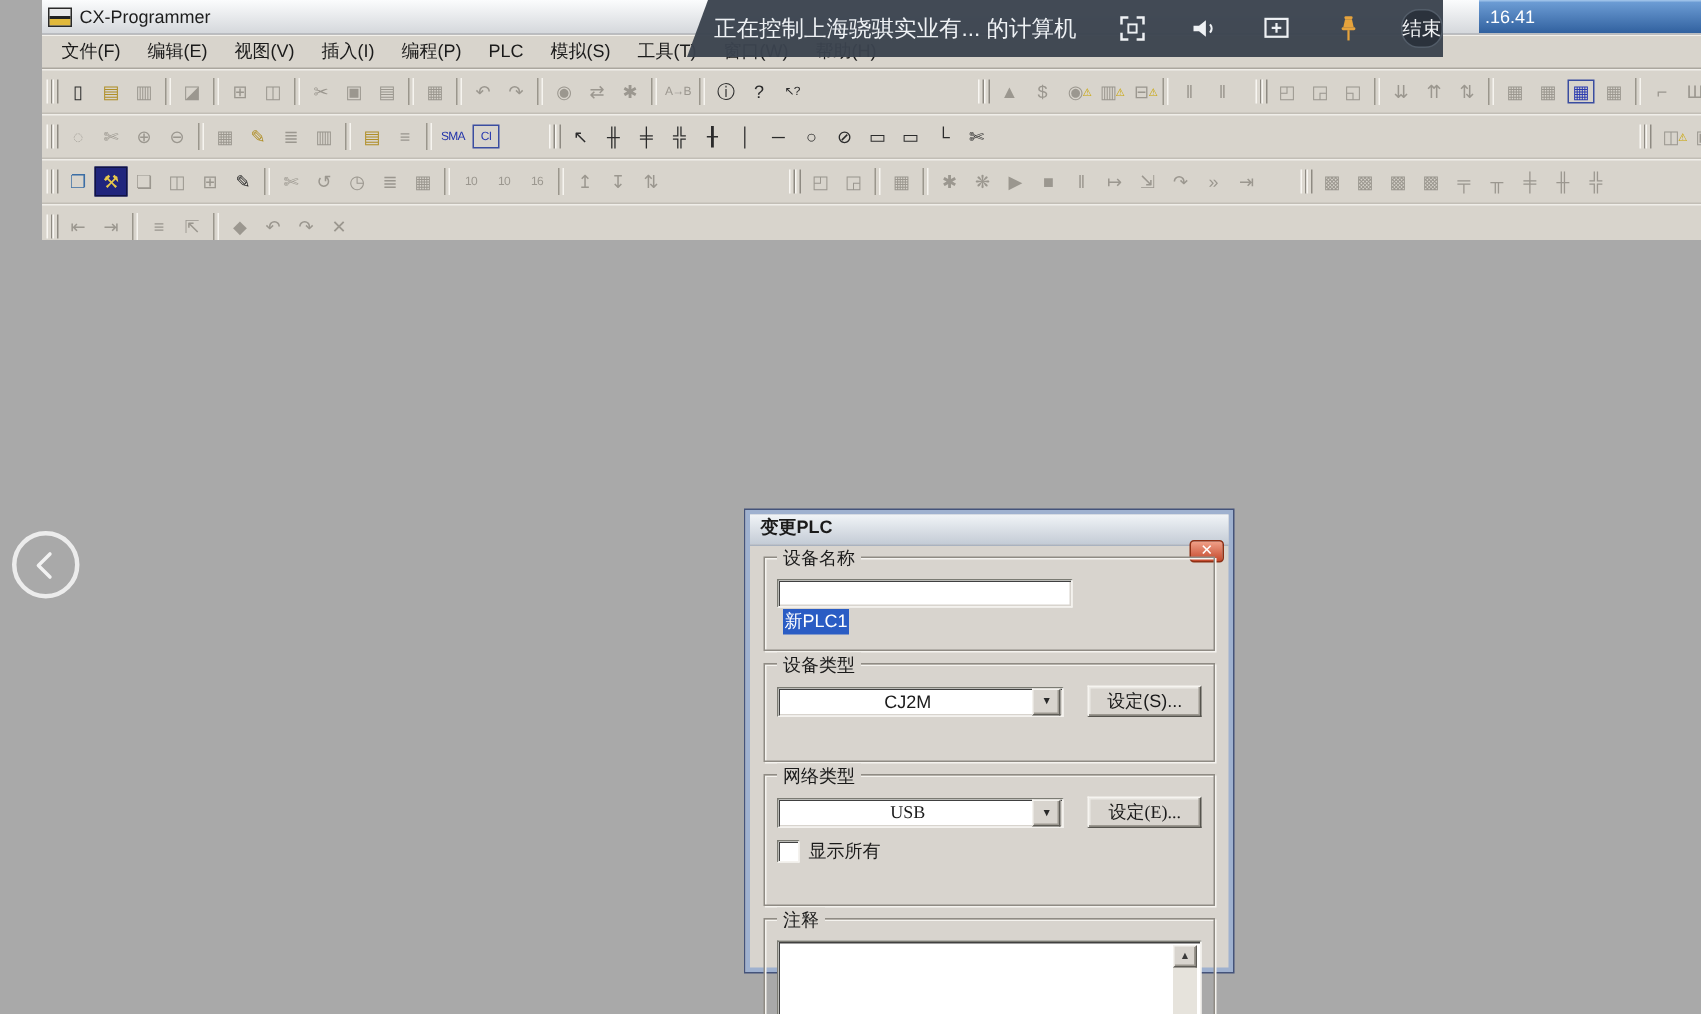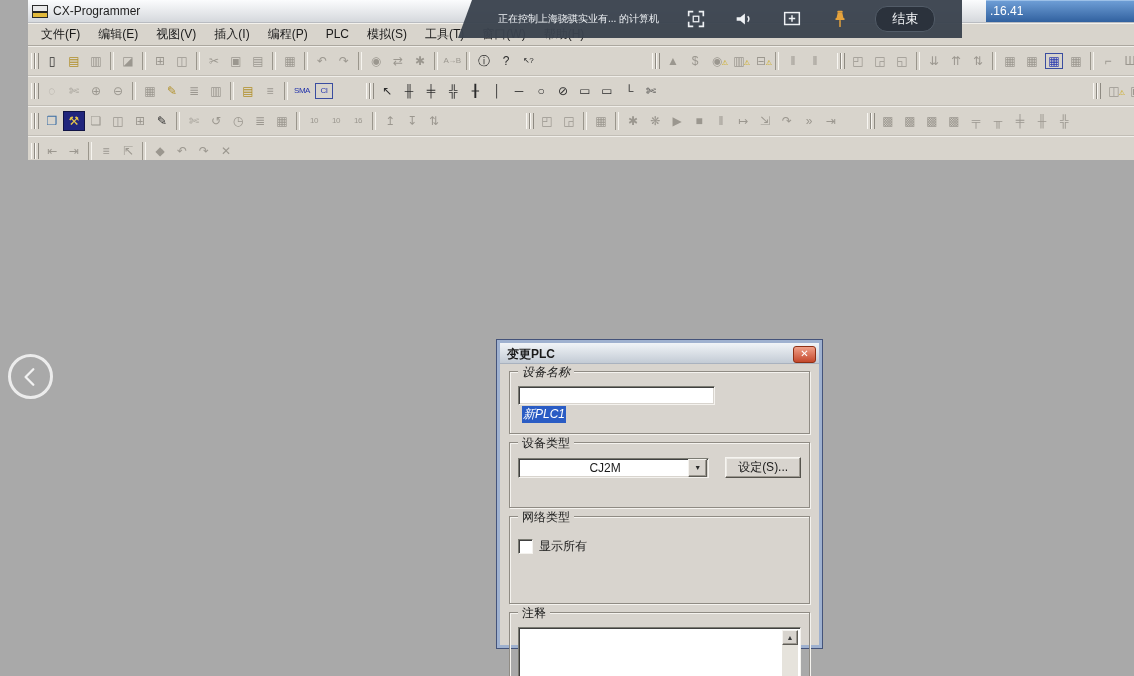--- a/index.html
+++ b/index.html
@@ -28,27 +28,27 @@
   .tbi.bx{outline:1px solid #3a4da0;outline-offset:-3px;color:#2b3bb0;}
   .tbi.warn::after{content:"⚠";position:absolute;right:0;bottom:-2px;font-size:7px;color:#c9a400;}
 
   
   .workspace{position:absolute;left:0;top:160px;right:0;bottom:0;background:#a9a9a9;}
 
   .back-btn{position:absolute;left:8px;top:354px;width:45px;height:45px;border-radius:50%;border:3px solid rgba(248,248,248,.85);box-sizing:border-box;display:flex;align-items:center;justify-content:center;cursor:pointer;}
 
   
   .overlay{position:absolute;left:458px;top:0;width:504px;height:38px;background:rgba(58,67,78,.96);clip-path:polygon(14px 0,100% 0,100% 100%,0 100%);display:flex;align-items:center;color:#eef1f4;}
-  .ov-text{margin-left:40px;font-size:10px;white-space:nowrap;}
+  .ov-text{margin-left:18px;font-size:15px;white-space:nowrap;}
   .ov-ico{width:22px;height:22px;margin-left:26px;flex:none;cursor:pointer;}
   .end-btn{margin-left:24px;width:58px;height:24px;border-radius:12px;background:#2b323c;border:1px solid #525c68;color:#f2f4f6;font-size:13px;display:flex;align-items:center;justify-content:center;cursor:pointer;}
 
   
   .dialog{position:absolute;left:497px;top:340px;width:325px;height:308px;background:#d8d4ce;border:3px solid #9fb1cf;box-shadow:0 0 0 1px #44537a;box-sizing:border-box;}
-  .dlg-title{height:20px;background:linear-gradient(#f1f4f7,#c3cbd5);display:flex;align-items:flex-end;padding:0 3px 0 7px;font-weight:bold;font-size:12px;border-bottom:1px solid #a9b2bf;}
+  .dlg-title{height:20px;background:linear-gradient(#f1f4f7,#c3cbd5);display:flex;align-items:flex-start;padding:0 3px 0 7px;font-weight:bold;font-size:12px;border-bottom:1px solid #a9b2bf;flex-direction:column;}
   .dlg-close{margin-left:auto;width:21px;height:15px;border-radius:3px;background:linear-gradient(#f0a088,#c4482c);border:1px solid #8e3015;color:#fff;font-size:10px;font-weight:bold;line-height:13px;text-align:center;cursor:pointer;}
   .dlg-body{padding:7px 9px 0 9px;}
   .grp{position:relative;border:1px solid #8f8b84;box-shadow:inset 1px 1px 0 #f5f3ef, 1px 1px 0 #f5f3ef;padding:14px 8px 8px 8px;margin-bottom:8px;}
   .grp-label{position:absolute;top:-8px;left:8px;background:#d8d4ce;padding:0 4px;font-size:12px;}
   .fld{background:#fff;border:1px solid;border-color:#7b7b73 #f4f2ee #f4f2ee #7b7b73;box-shadow:inset 1px 1px 0 #404040, inset -1px -1px 0 #d8d4ce;height:19px;display:flex;align-items:center;padding-left:3px;box-sizing:border-box;font-size:12px;}
   .name-input{width:197px;}
   .sel{background:#2a5cc4;color:#fff;padding:0 1px;margin-top:38px;}
   .row{display:flex;align-items:center;text-align:center;}
   .combo{width:197px;height:20px;padding-left:3px;padding-right:0;position:relative;}
   .combo .val{flex:1;}
@@ -298,21 +298,21 @@
     <div class="end-btn">结束</div>
   </div>
 
   <div class="dialog">
     <div class="dlg-title">
       <span>变更PLC</span>
       <div class="dlg-close"><span>✕</span></div>
     </div>
     <div class="dlg-body">
 
-      <div class="grp" style="height:39px;font-style:italic;">
+      <div class="grp" style="height:39px;">
         <span class="grp-label">设备名称</span>
         <div class="fld name-input">
           <span class="sel">新PLC1</span>
         </div>
       </div>
 
       <div class="grp" style="height:42px;">
         <span class="grp-label">设备类型</span>
         <div class="row">
           <div class="fld combo">
@@ -320,20 +320,29 @@
             <div class="combo-btn">
                 <span>▼</span>
               </div>
           </div>
           <div class="btn set-btn">设定(S)...</div>
         </div>
       </div>
 
       <div class="grp" style="height:64px;font-family:Liberation Serif, serif;">
         <span class="grp-label">网络类型</span>
+        <div class="row">
+          <div class="fld combo">
+            <span class="val">USB</span>
+            <div class="combo-btn">
+                <span>▼</span>
+              </div>
+          </div>
+          <div class="btn set-btn">设定(E)...</div>
+        </div>
         <div class="chk-row">
           <div class="cb"></div>
           <span>显示所有</span>
         </div>
       </div>
 
       <div class="grp" style="height:90px;">
         <span class="grp-label">注释</span>
         <div class="ta-wrap">
           <div class="ta"></div>

